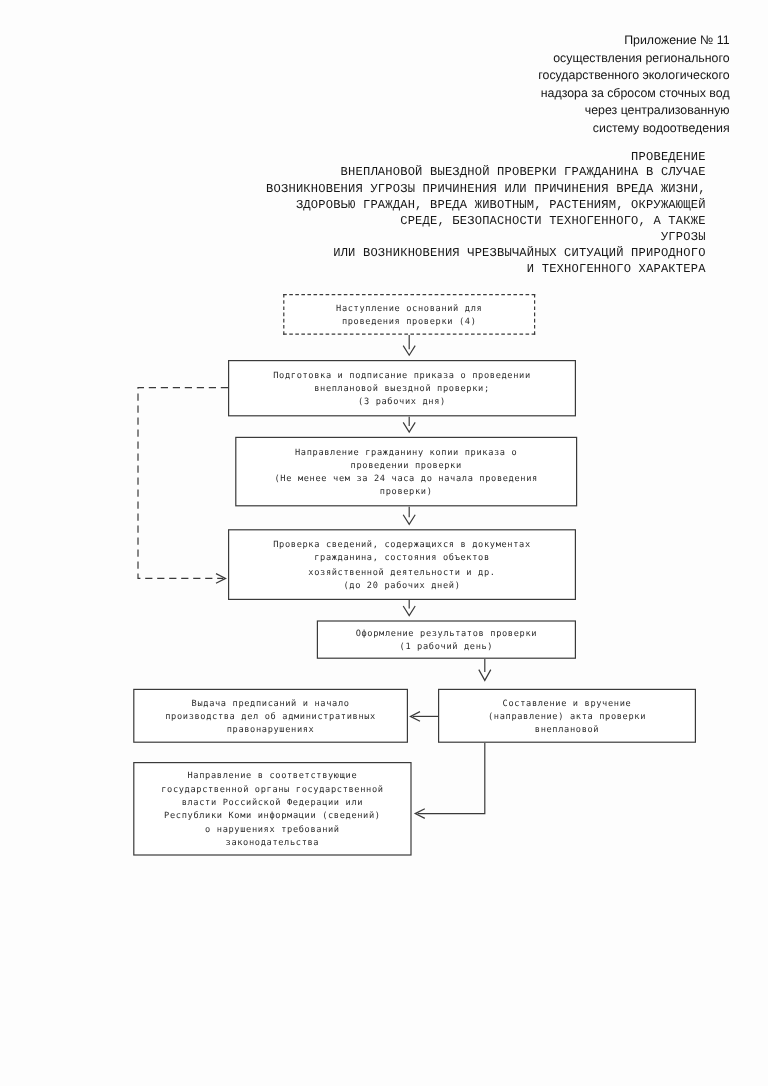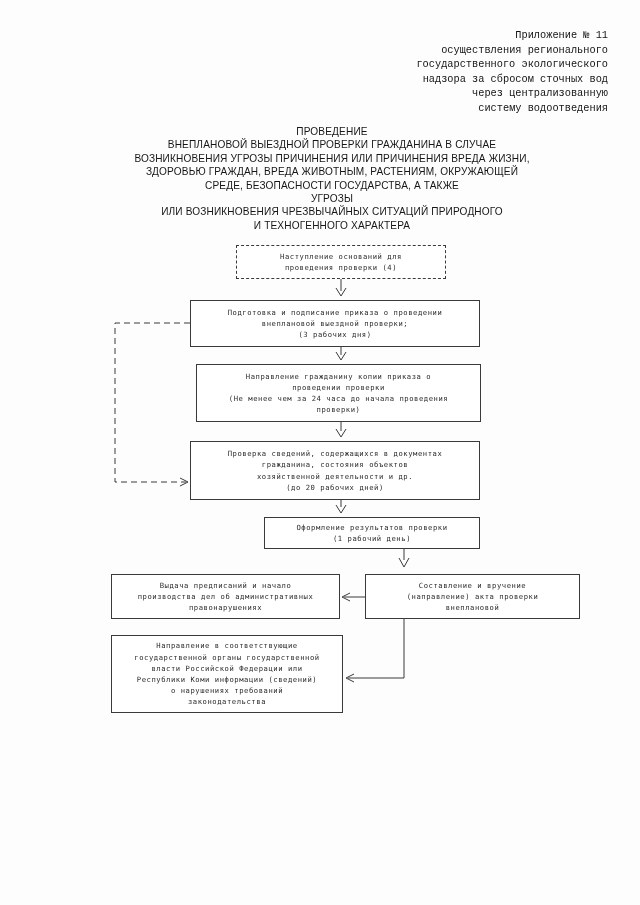--- a/index.html
+++ b/index.html
@@ -25,35 +25,35 @@
     background: #fdfdfd;
   }
 
   
   #appendix-header {
     position: absolute;
     left: 360px;
     top: 28px;
     width: 248px;
     text-align: right;
-    font-family: Liberation Mono, monospace;
+    font-family: Liberation Sans, sans-serif;
     font-size: 10.3px;
     line-height: 14.6px;
     color: #141414;
   }
   #appendix-header .hline { display: block; white-space: nowrap; }
 
   
   #doc-title {
     position: absolute;
-    left: 52px;
+    left: 28px;
     top: 125px;
     width: 560px;
-    text-align: center;
-    font-family: Liberation Sans, sans-serif;
+    text-align: right;
+    font-family: Liberation Mono, monospace;
     font-size: 10.1px;
     line-height: 13.4px;
     letter-spacing: 0.15px;
     color: #161616;
   }
   #doc-title .tline { display: block; white-space: nowrap; }
 
   
   #flowchart {
     position: absolute;
@@ -115,21 +115,21 @@
     <span class="hline">надзора за сбросом сточных вод</span>
     <span class="hline">через централизованную</span>
     <span class="hline">систему водоотведения</span>
   </div>
 
   <div id="doc-title">
     <span class="tline">ПРОВЕДЕНИЕ</span>
     <span class="tline">ВНЕПЛАНОВОЙ ВЫЕЗДНОЙ ПРОВЕРКИ ГРАЖДАНИНА В СЛУЧАЕ</span>
     <span class="tline">ВОЗНИКНОВЕНИЯ УГРОЗЫ ПРИЧИНЕНИЯ ИЛИ ПРИЧИНЕНИЯ ВРЕДА ЖИЗНИ,</span>
     <span class="tline">ЗДОРОВЬЮ ГРАЖДАН, ВРЕДА ЖИВОТНЫМ, РАСТЕНИЯМ, ОКРУЖАЮЩЕЙ</span>
-    <span class="tline">СРЕДЕ, БЕЗОПАСНОСТИ ГОСУДАРСТВА, А ТАКЖЕ</span>
+    <span class="tline">СРЕДЕ, БЕЗОПАСНОСТИ ТЕХНОГЕННОГО, А ТАКЖЕ</span>
     <span class="tline">УГРОЗЫ</span>
     <span class="tline">ИЛИ ВОЗНИКНОВЕНИЯ ЧРЕЗВЫЧАЙНЫХ СИТУАЦИЙ ПРИРОДНОГО</span>
     <span class="tline">И ТЕХНОГЕННОГО ХАРАКТЕРА</span>
   </div>
 
   <div id="flowchart">
 
     <svg id="flow-svg" viewBox="0 0 640 905">
 
       <g>

